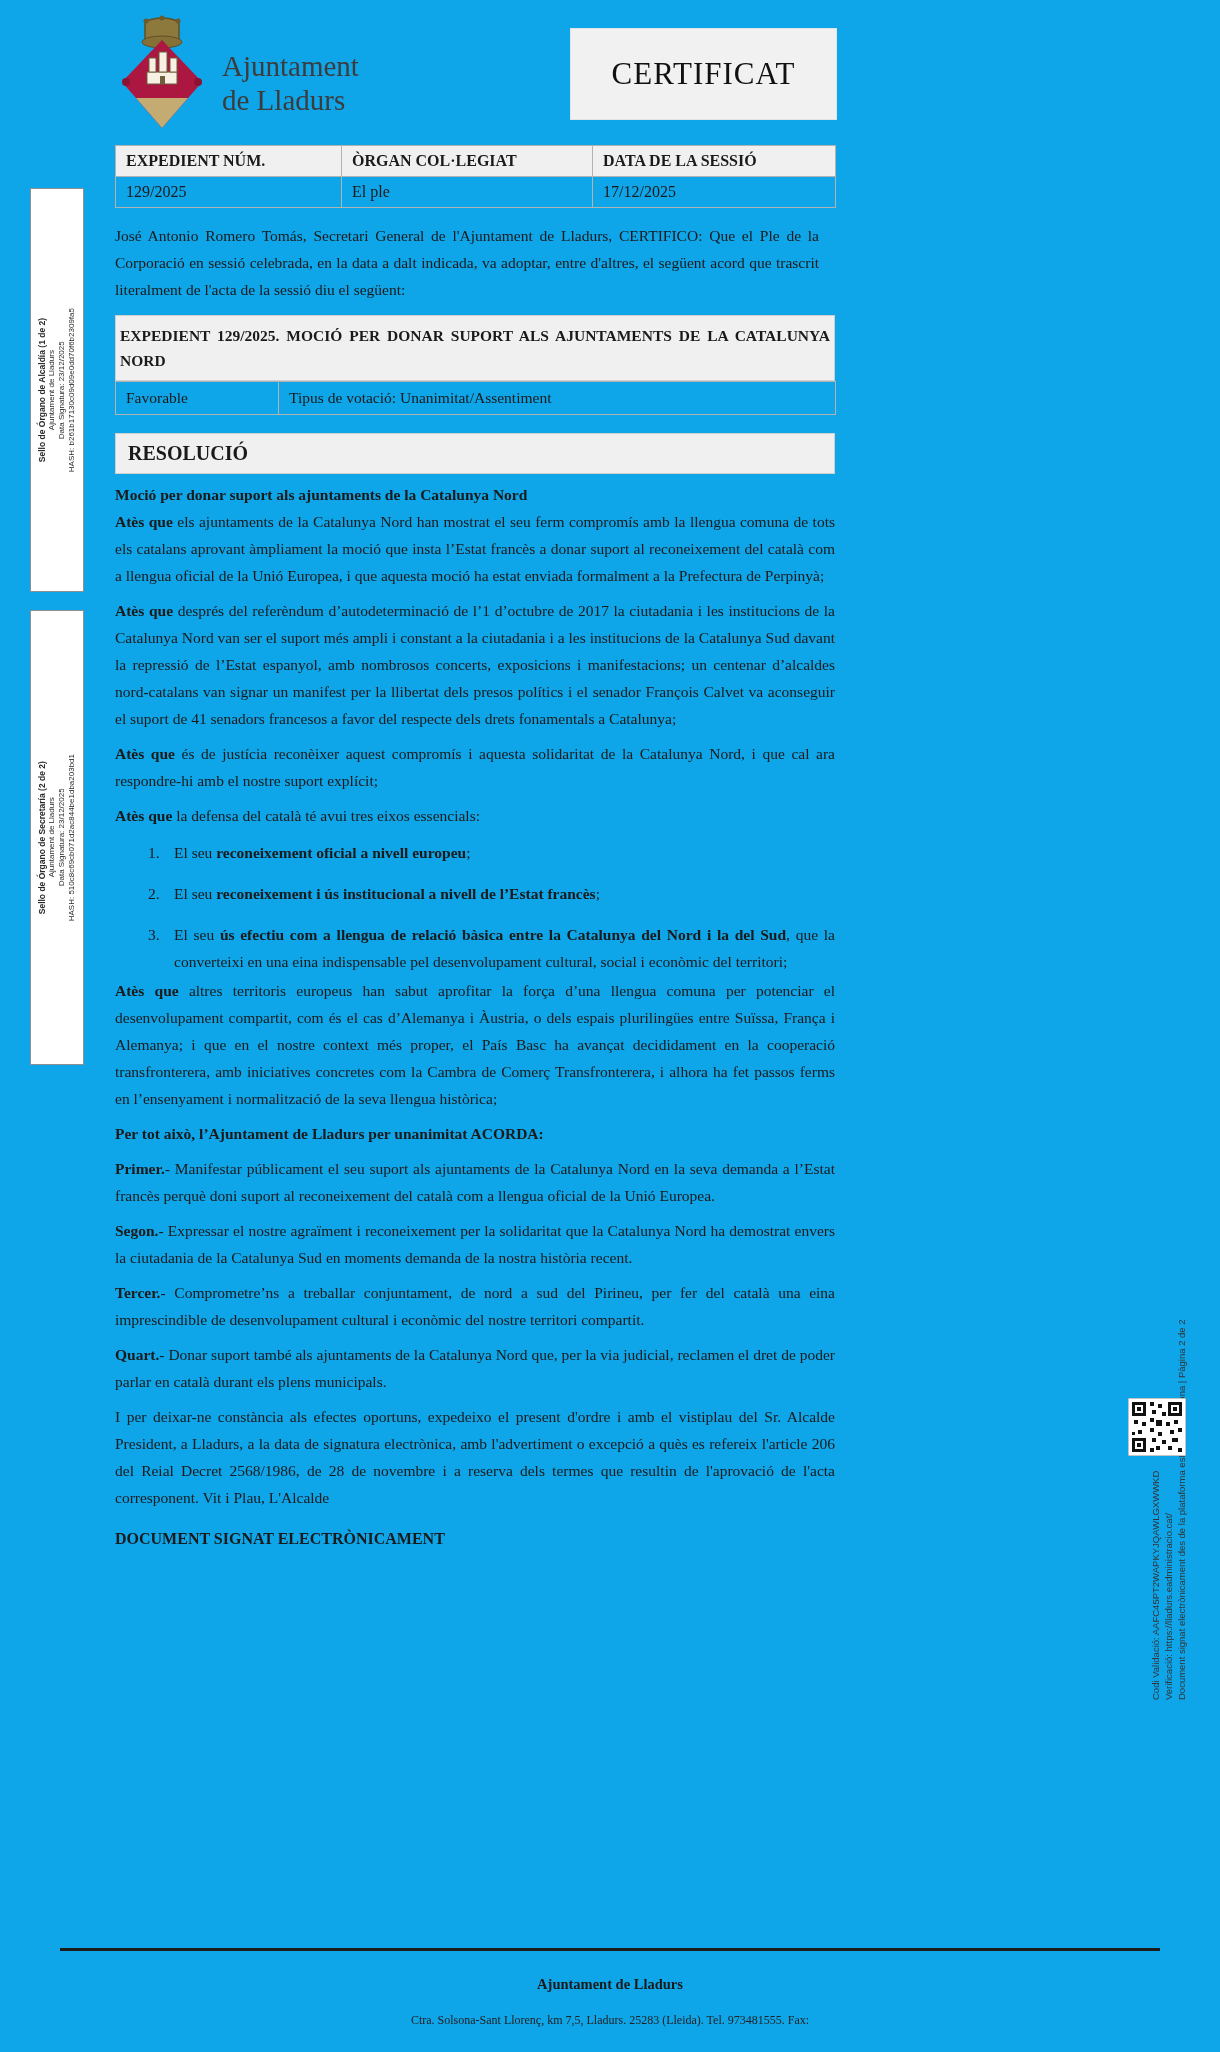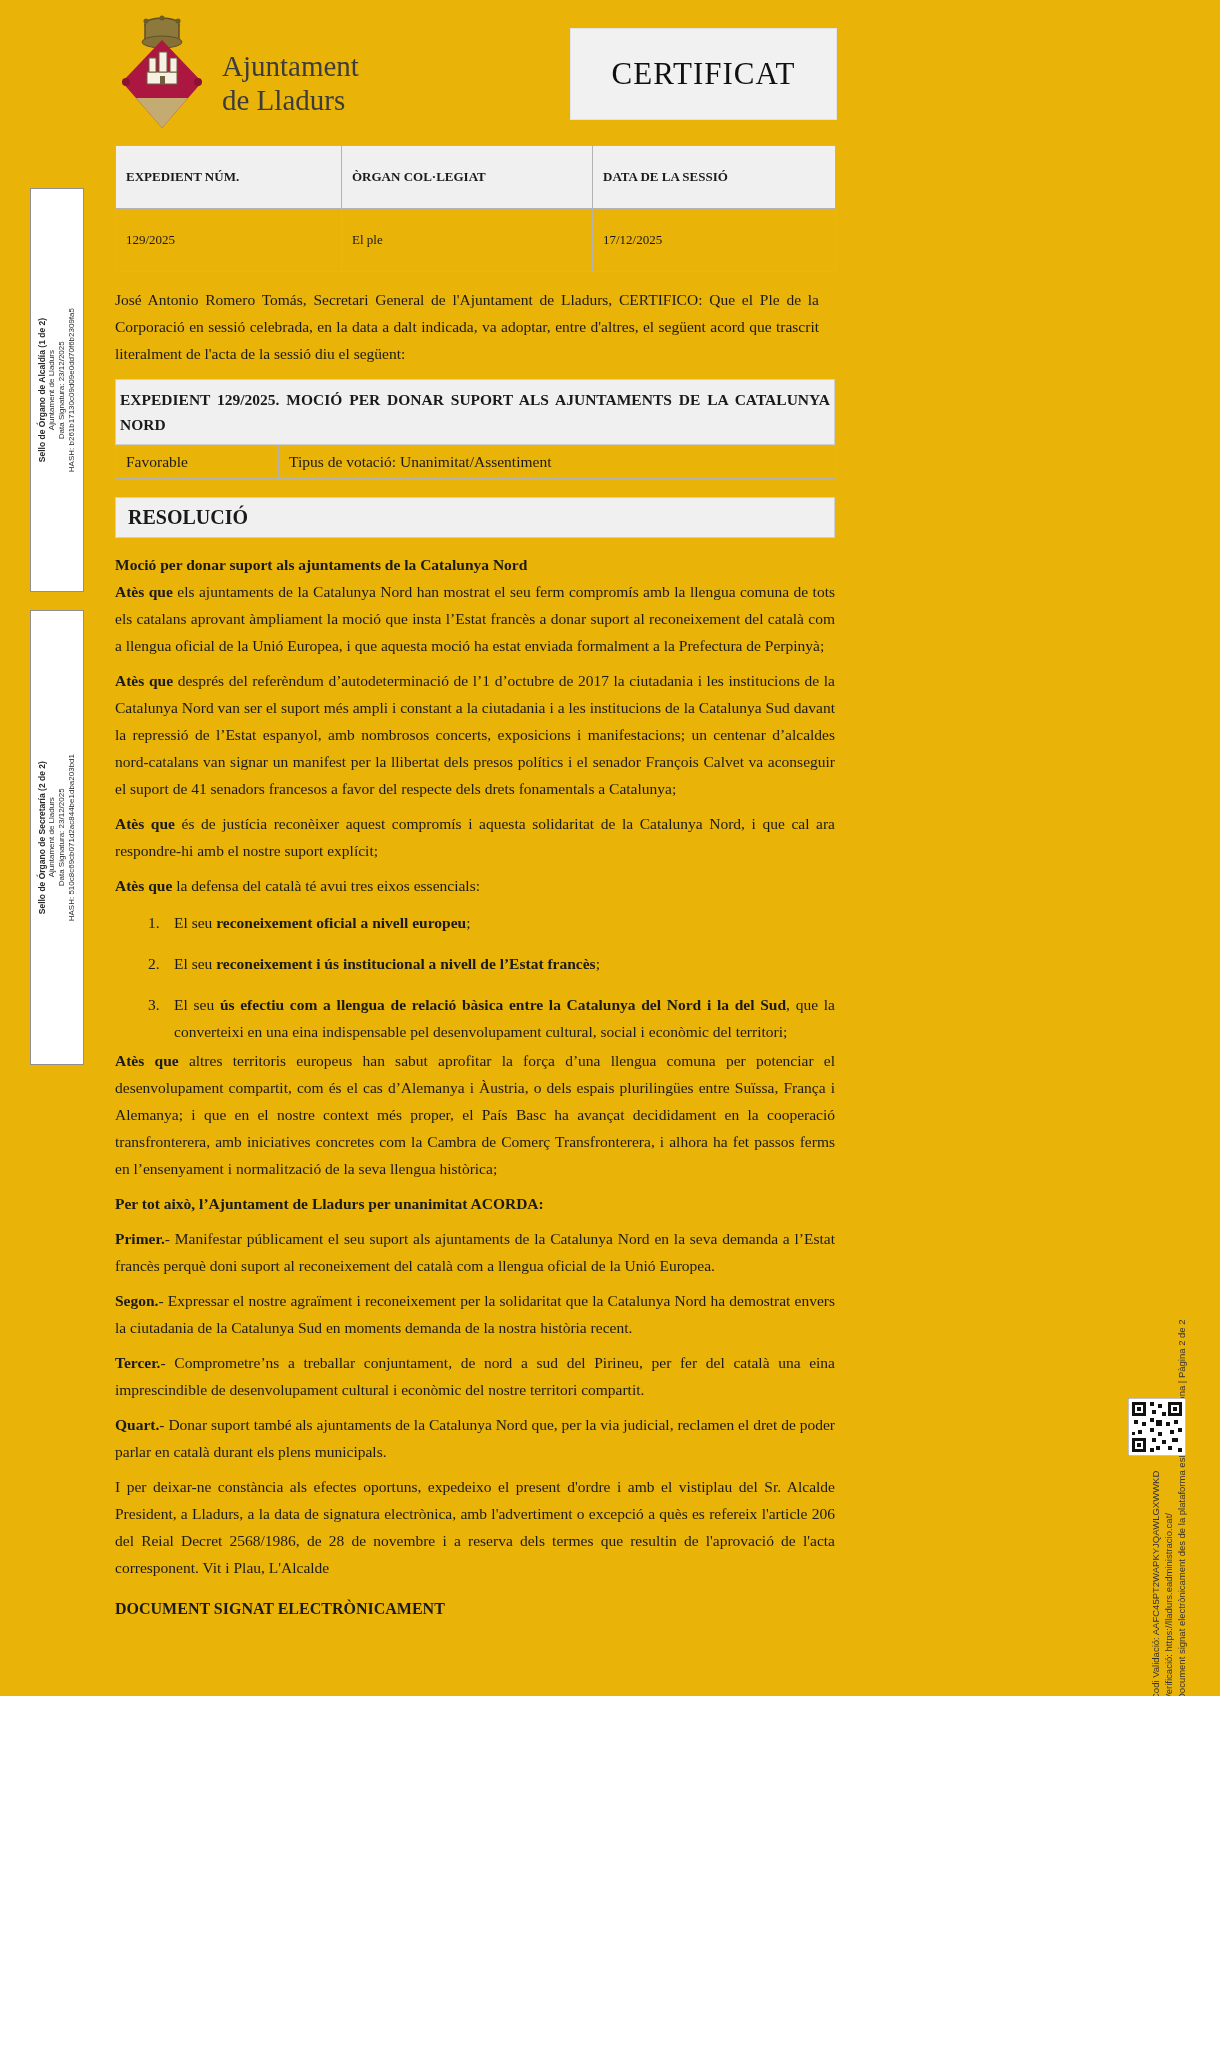--- a/index.html
+++ b/index.html
@@ -1,16 +1,16 @@
 <!DOCTYPE html>
 <html lang="ca"><head>
 <meta charset="utf-8">
 <style>
   html,body{margin:0;padding:0;background:#fff;}
-  .page{position:relative;width:1220px;height:1696px;background:#eab308;overflow:hidden;
+  .page{position:relative;width:1220px;height:2052px;background:#0ea5e9;overflow:hidden;
         font-family:"Liberation Serif",serif;color:#1a1a1a;}
 
   
   .logo{position:absolute;left:116px;top:10px;display:flex;align-items:center;}
   .logo svg{display:block;}
   .logo-text{margin-left:14px;font-size:29px;line-height:34px;color:#3c3c3c;margin-top:28px;}
   .cert-box{position:absolute;left:570px;top:28px;width:265px;height:90px;background:#f1f1f1;
             border:1px solid #e3e3e3;display:flex;align-items:center;justify-content:center;}
   .cert-box span{font-size:31px;letter-spacing:1px;color:#111;}
 
@@ -28,37 +28,37 @@
   .side-meta{position:absolute;right:24px;top:1100px;height:600px;}
   .side-meta-text{writing-mode:vertical-rl;transform:rotate(180deg);height:100%;
                   font-family:"Liberation Sans",sans-serif;font-size:9.5px;line-height:13px;color:#333;}
   .side-meta-text .doc-line{margin-left:8px;}
   .qr{position:absolute;left:1128px;top:1398px;width:58px;height:58px;}
 
   
   .content{position:absolute;left:115px;top:145px;width:720px;font-size:15.5px;}
 
   table.info-table{border-collapse:collapse;width:720px;table-layout:fixed;}
-  table.info-table th,table.info-table td{border:1px solid #b3b3b3;padding:20px 10px;height:22px;
-        text-align:left;font-size:13px;vertical-align:middle;}
+  table.info-table th,table.info-table td{border:1px solid #b3b3b3;padding:4px 10px;height:22px;
+        text-align:left;font-size:16px;vertical-align:middle;}
   table.info-table th{background:#f0f0f0;font-weight:bold;}
   col.c1{width:226px;}col.c2{width:251px;}col.c3{width:243px;}
 
   .intro{margin:14px 16px 12px 0;line-height:27px;text-align:justify;}
 
   .exp-box{background:#f0f0f0;border:1px solid #cfcfcf;padding:7px 4px;font-weight:bold;
            line-height:25px;text-align:justify;}
   table.vote-table{border-collapse:collapse;width:720px;table-layout:fixed;margin-top:0;font-family:Liberation Serif, serif;}
   table.vote-table td{border:1px solid #b3b3b3;padding:4px 10px;height:24px;font-size:15.5px;}
   col.v1{width:163px;}col.v2{width:557px;}
 
   .res-box{background:#f0f0f0;border:1px solid #cfcfcf;padding:8px 12px;font-weight:bold;
            font-size:20px;margin-top:18px;}
 
-  .body-text{margin-top:13px;line-height:27px;text-align:justify;}
+  .body-text{margin-top:7px;line-height:27px;text-align:justify;}
   .body-text p{margin:0 0 8px 0;}
   .body-text .tight{margin-bottom:0;}
   b.lead{font-weight:bold;}
   .motion-title{font-weight:bold;margin:0;}
   .acorda{font-weight:bold;margin:2px 0 8px 0;}
   .li{display:flex;padding-left:33px;margin:10px 0 14px 0;}
   .li-num{flex:0 0 26px;}
   .li-text{flex:1;text-align:justify;}
   .signed{font-weight:bold;font-size:16px;margin-top:14px;}
 

